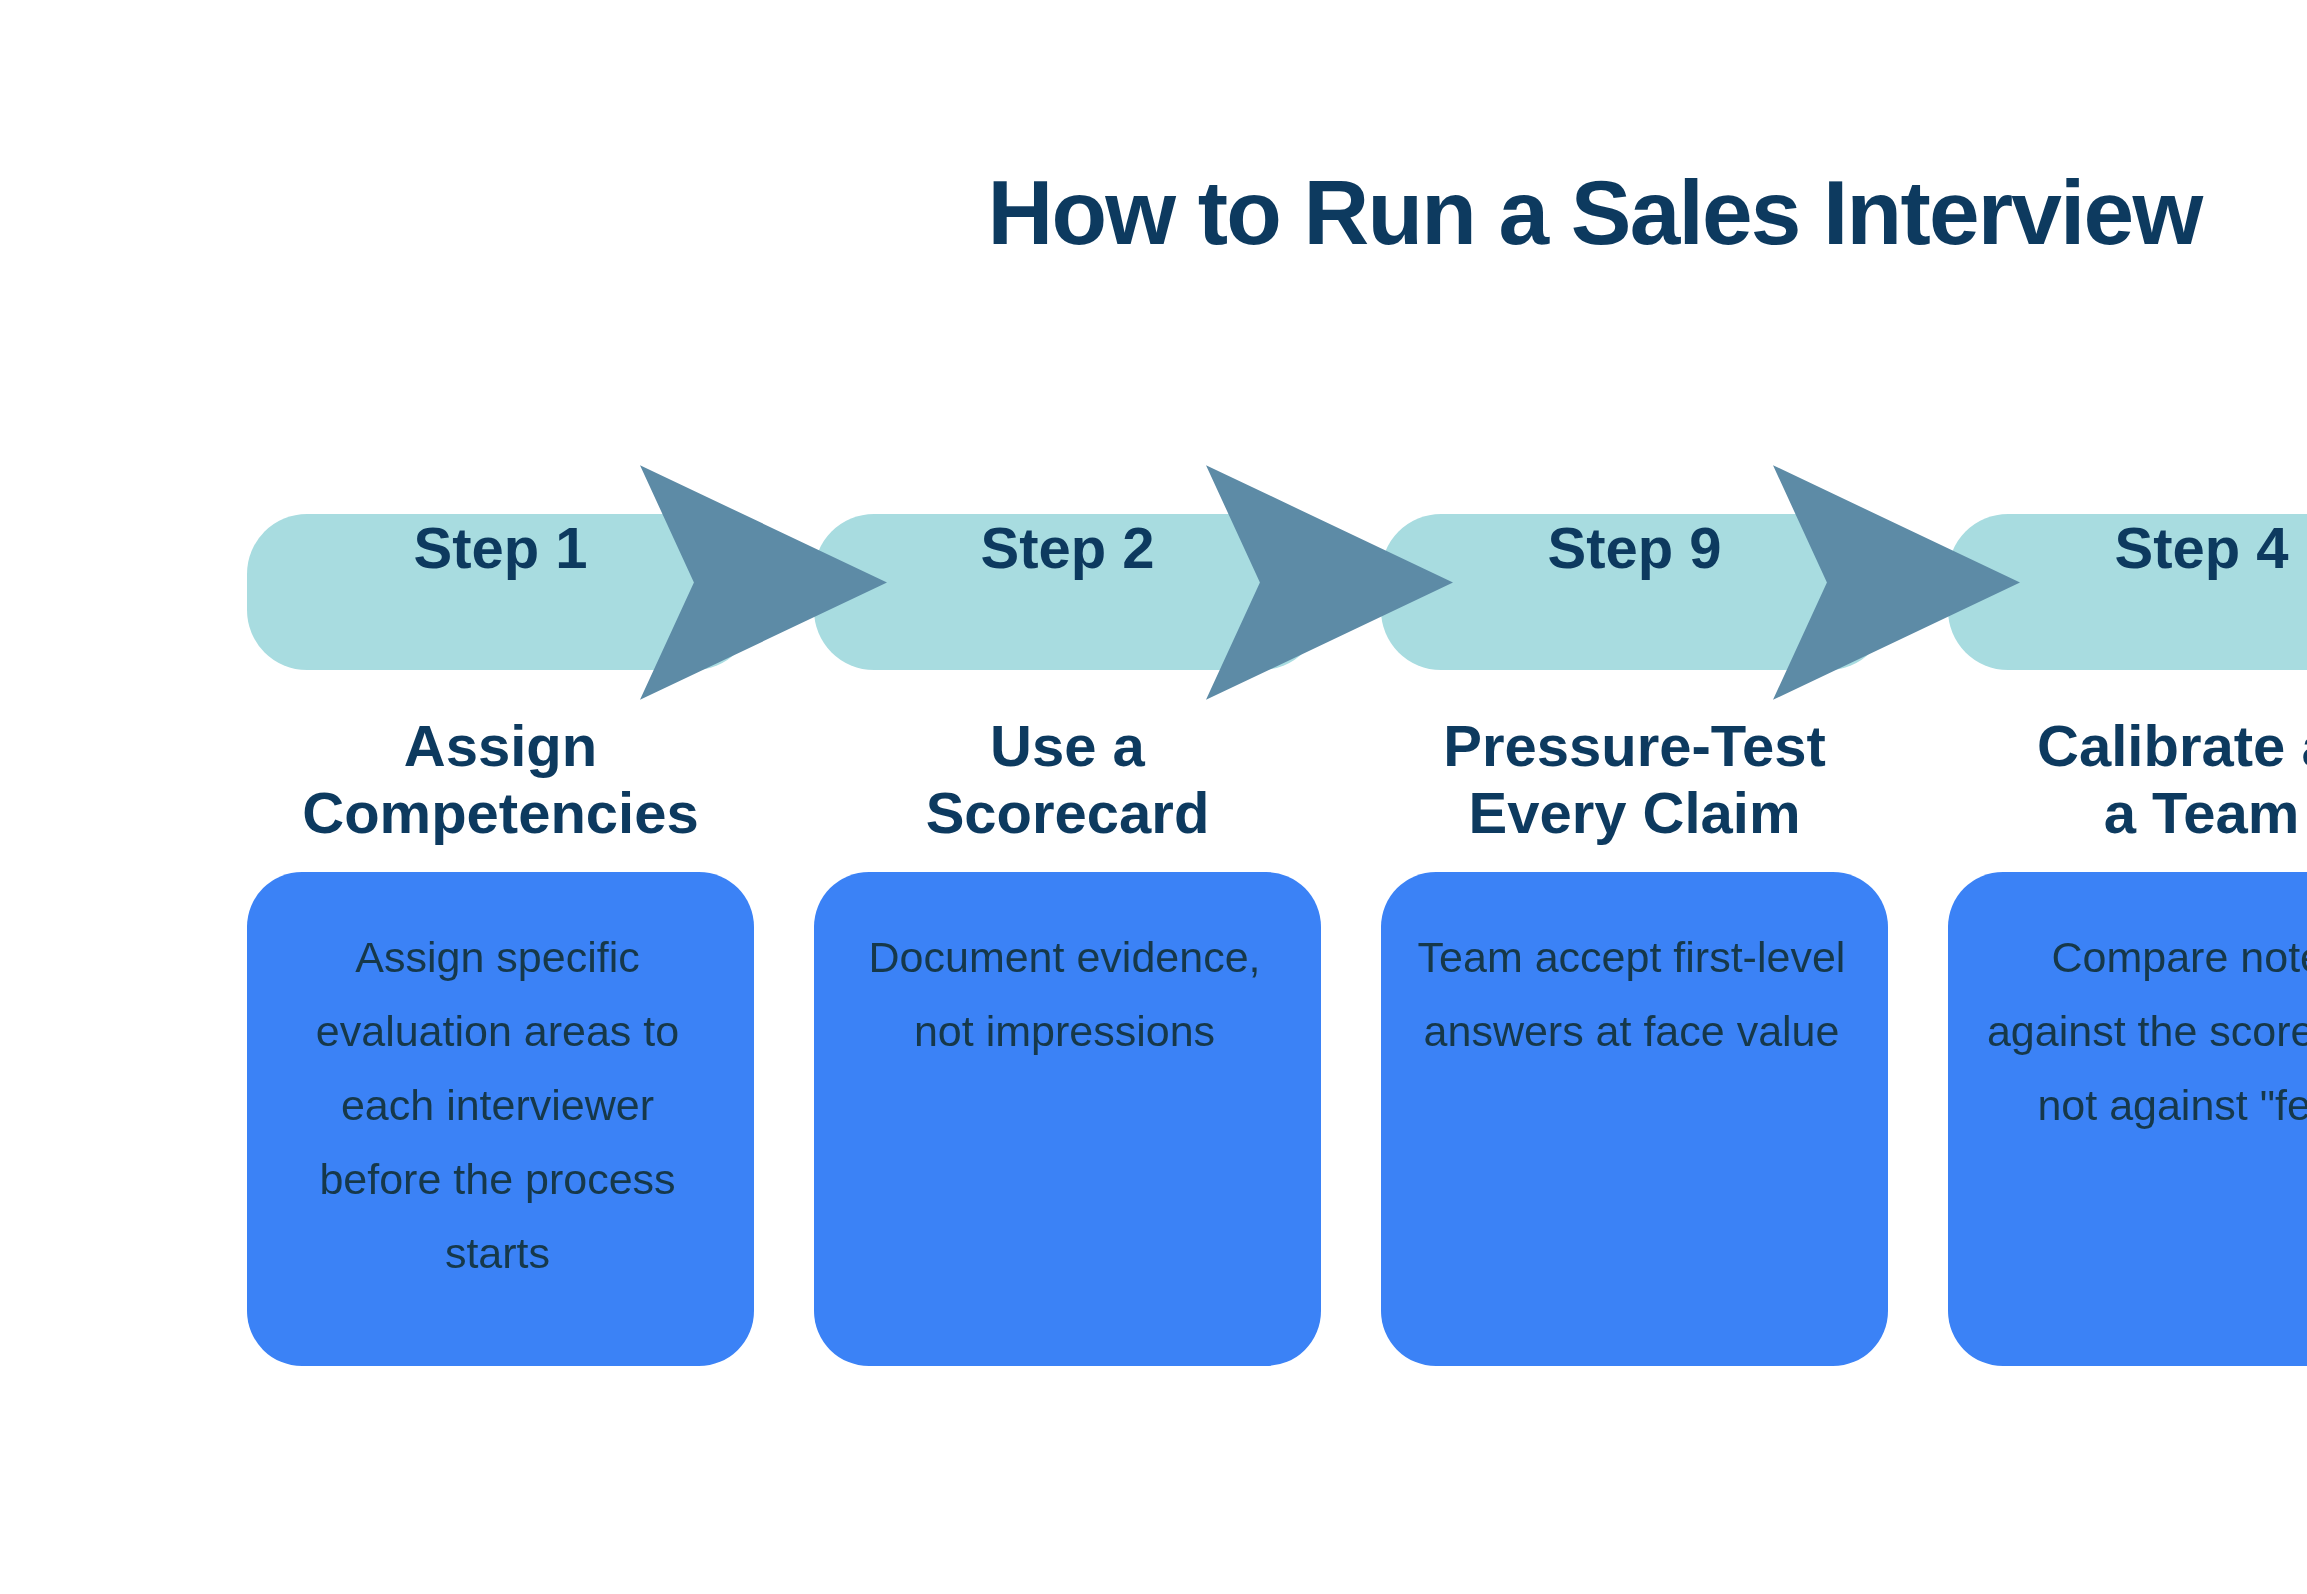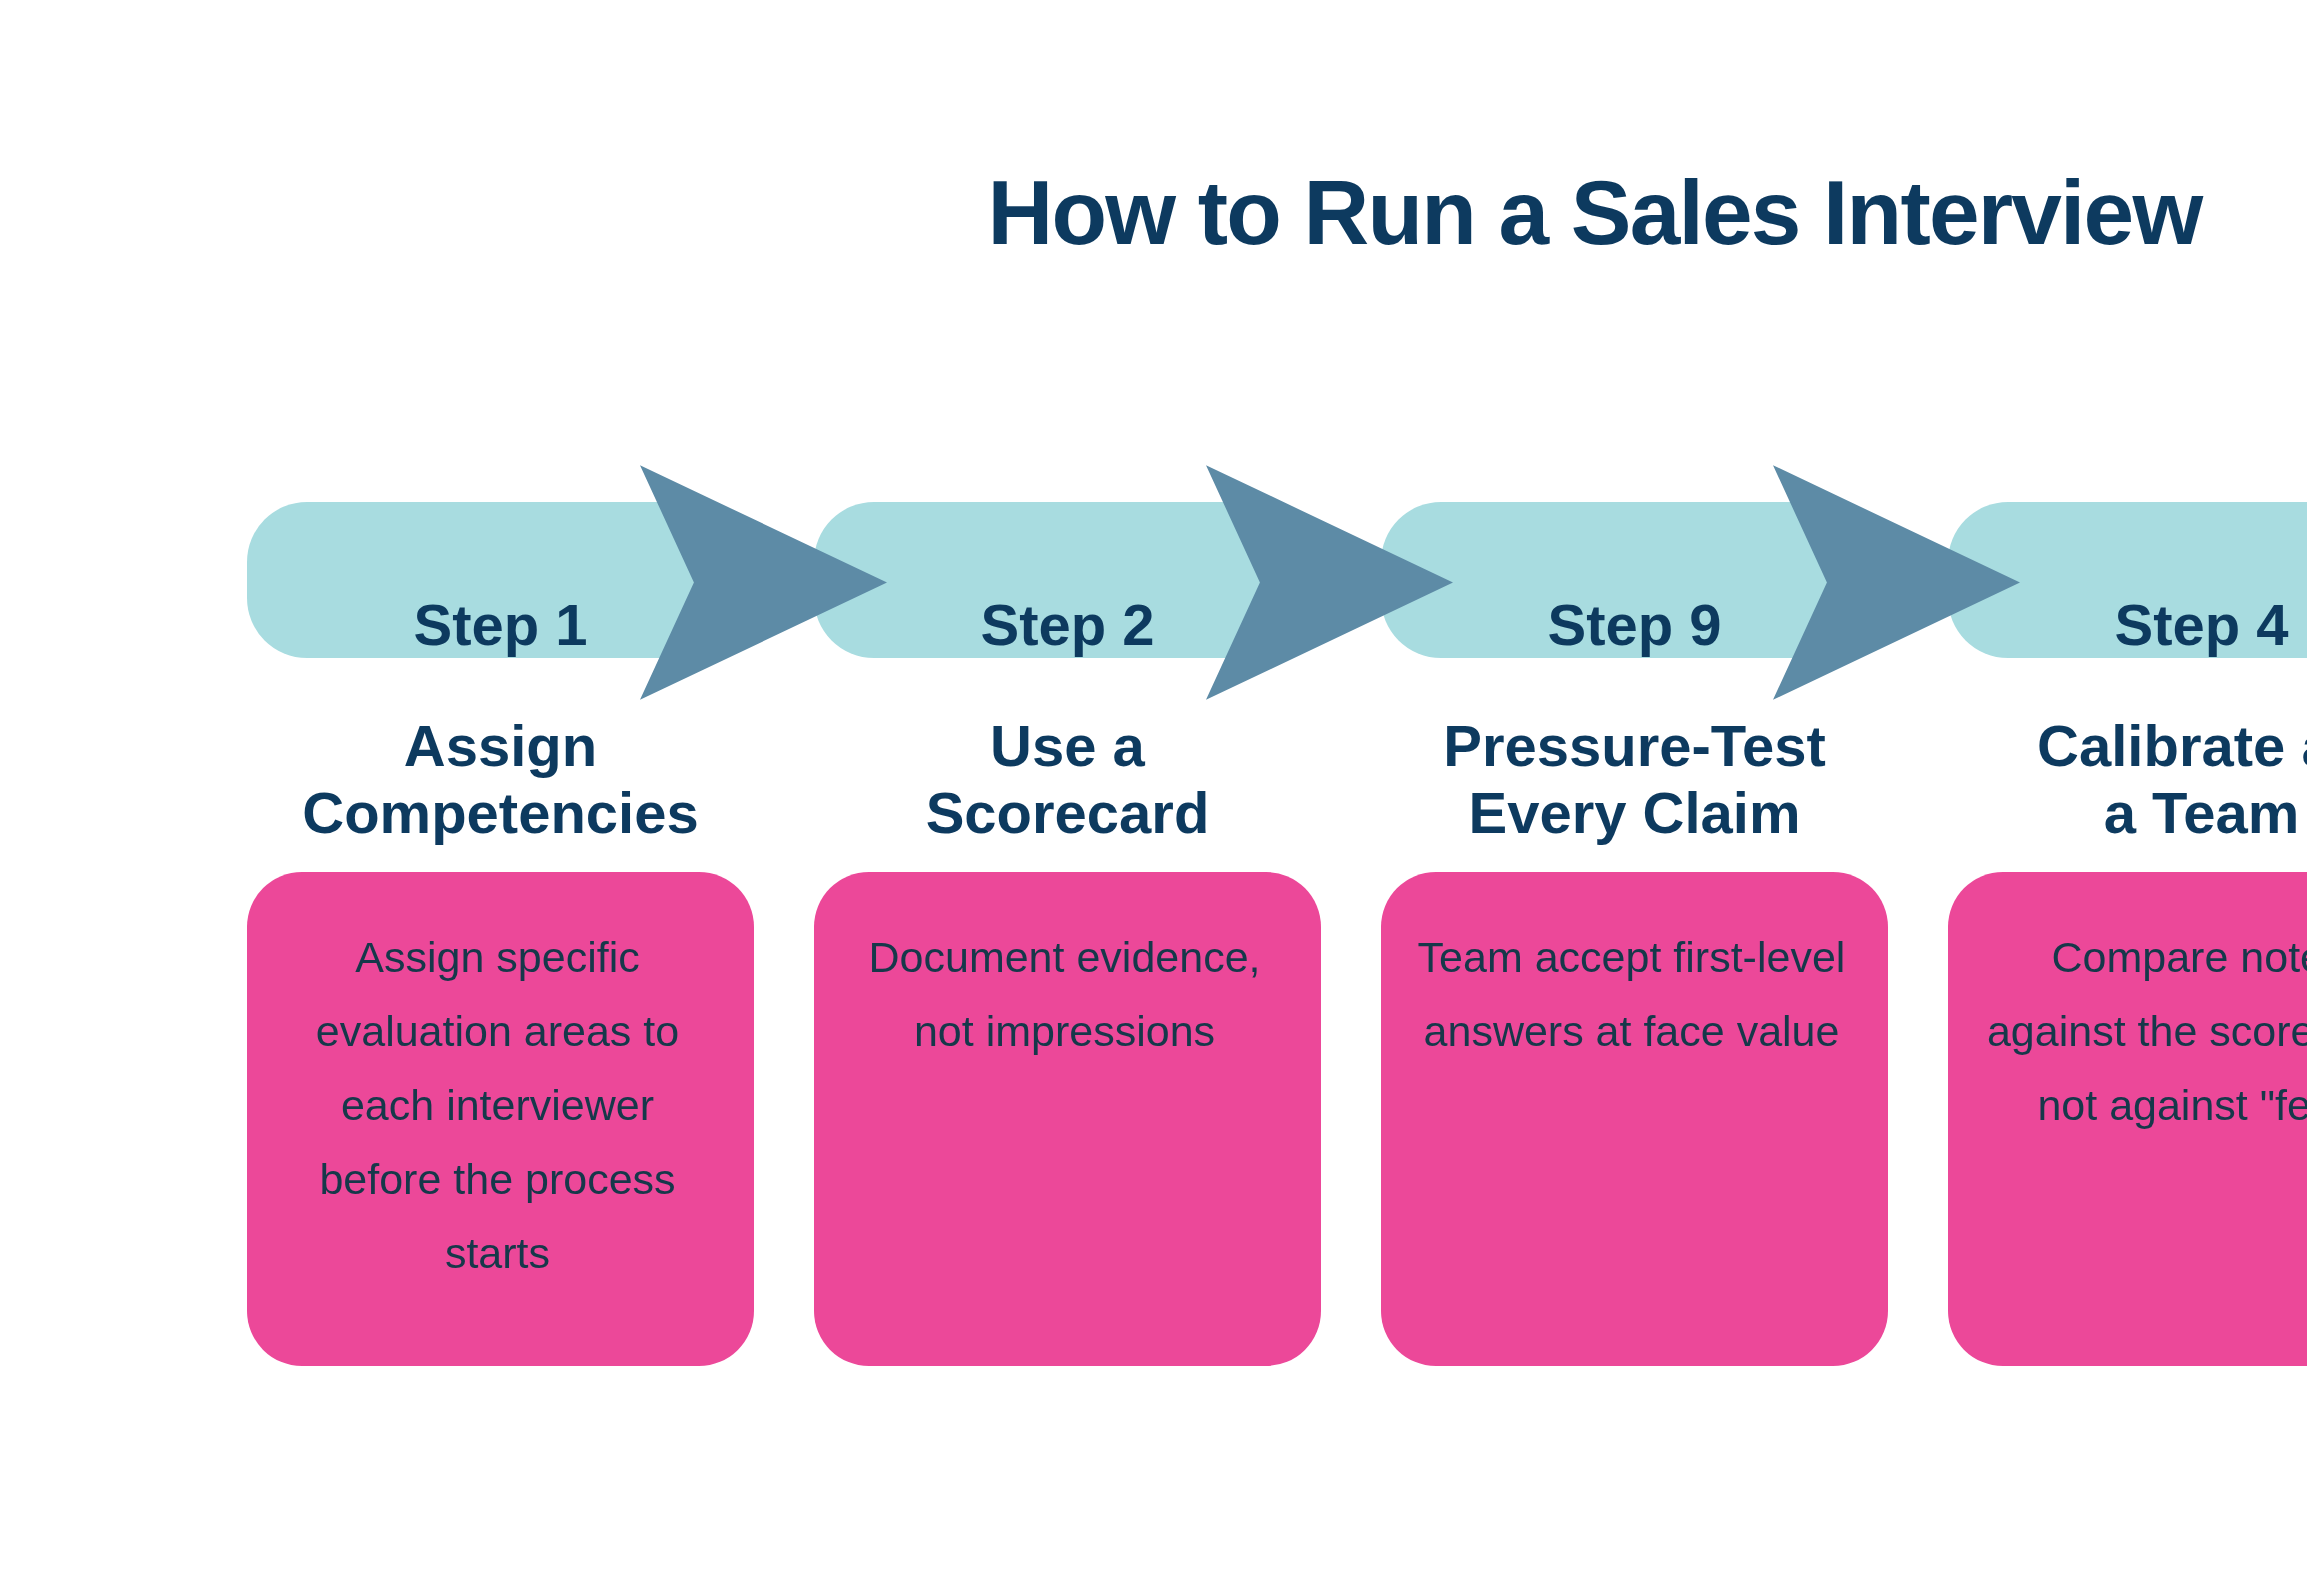--- a/index.html
+++ b/index.html
@@ -37,28 +37,28 @@
     gap: 60px;
   }
   .col {
     position: relative;
     width: 507px;
     height: 867px;
     flex: 0 0 auto;
   }
   .pill {
     position: absolute;
-    top: 0;
+    top: 12px;
     left: 0;
     right: 0;
     height: 156px;
     background: #a8dce0;
     border-radius: 60px;
     display: flex;
-    align-items: flex-end;
+    align-items: flex-start;
     justify-content: center;
   }
   .step-label {
     font-size: 58px;
     font-weight: 700;
     color: #0d3a5f;
   }
   .heading {
     position: absolute;
     top: 210px;
@@ -70,21 +70,21 @@
     line-height: 67px;
     color: #0d3a5f;
     white-space: pre-line;
   }
   .card {
     position: absolute;
     top: 370px;
     left: 0;
     right: 0;
     height: 494px;
-    background: #ec4899;
+    background: #3b82f6;
     border-radius: 55px;
     box-sizing: border-box;
     padding: 48px 36px 0 30px;
   }
   .card p {
     margin: 0;
     text-align: center;
     font-size: 43px;
     line-height: 74px;
     font-weight: 400;

